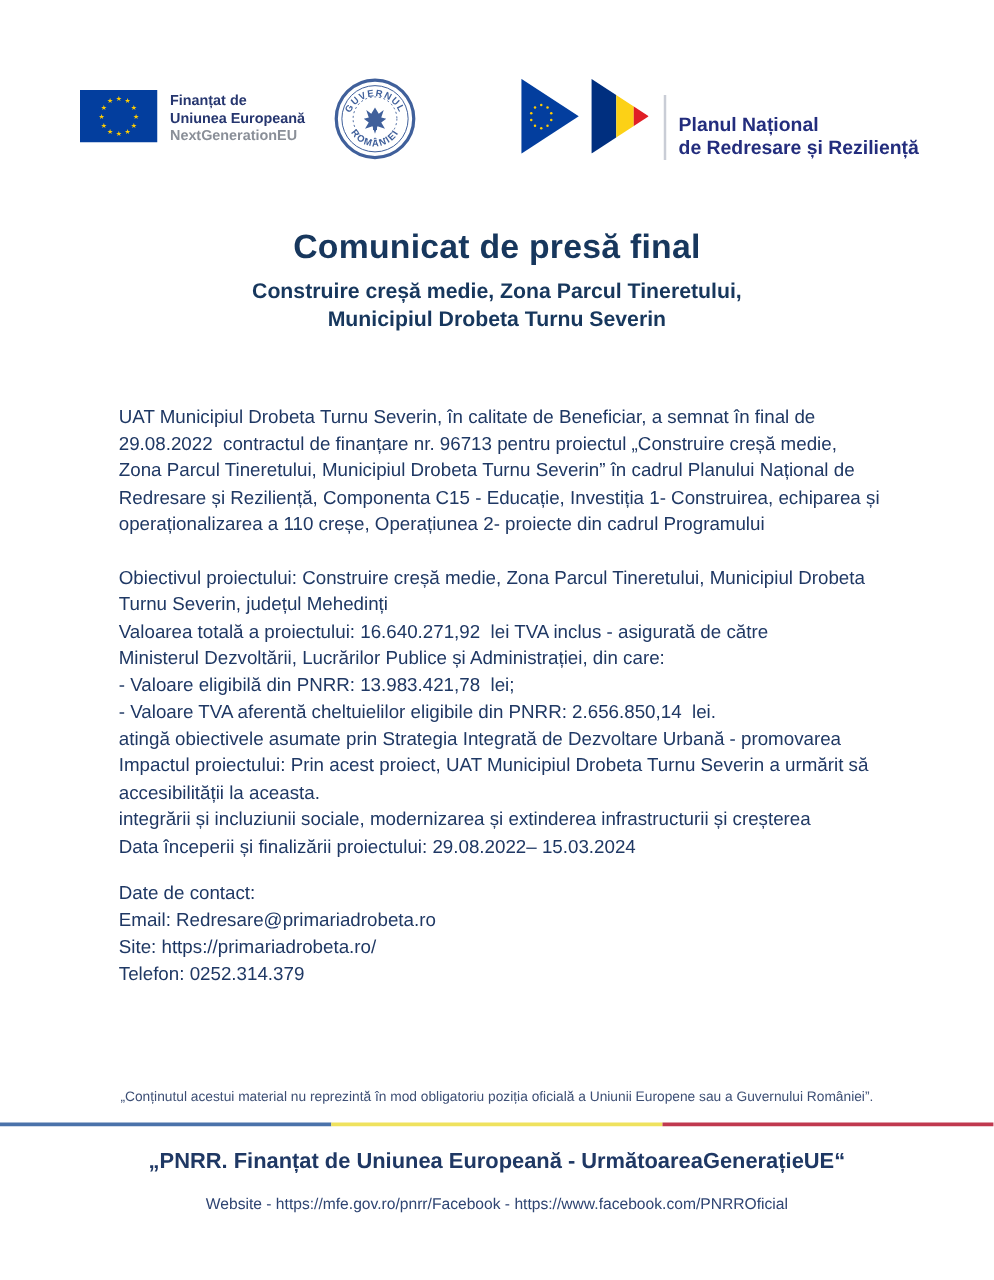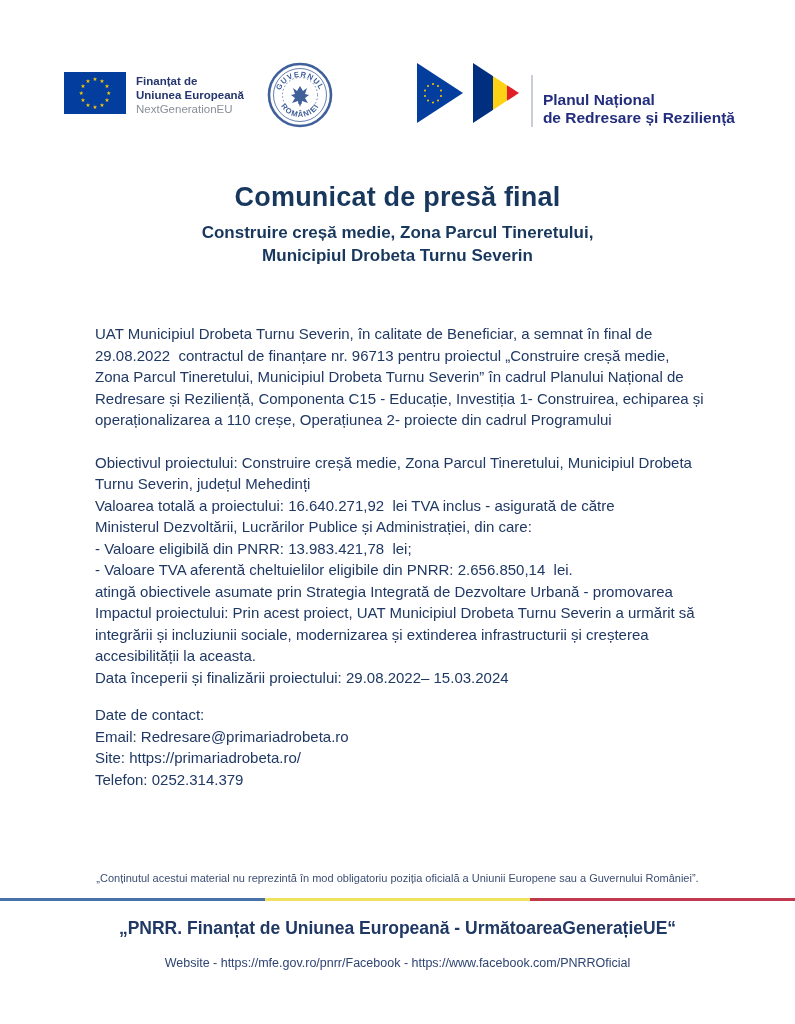--- a/index.html
+++ b/index.html
@@ -19,21 +19,21 @@
   .logos-row {
     display: flex;
     align-items: center;
     justify-content: space-between;
     padding: 0 60px 0 64px;
     margin-top: 60px;
     height: 70px;
   }
   .eu-logo { display: flex; align-items: center; gap: 10px; }
   .eu-text { font-size: 11.5px; line-height: 14px; font-weight: bold; color: #26366f; }
-  .eu-text .gray { color: #8a8f98; font-weight: normal; }
+  .eu-text .gray { color: #8a8f98; font-weight: bold; }
   .gov-seal { width: 66px; height: 66px; margin-left: -60px; }
   .pnrr-logo { display: flex; align-items: flex-end; gap: 10px; }
   .pnrr-sep { width: 2px; height: 52px; background: #c9cdd6; }
   .pnrr-text { font-size: 15.5px; line-height: 18px; font-weight: bold; color: #232d7d; }
 
   
   .title-block { margin-top: 52px; text-align: center; }
   .main-title { font-size: 27px; font-weight: bold; color: #17375d; letter-spacing: 0.2px; }
   .subtitle { margin-top: 8px; font-size: 17px; font-weight: bold; line-height: 23px; color: #17375d; }
 
@@ -190,22 +190,22 @@
 
     <div>
       <div class="line">Obiectivul proiectului: Construire creșă medie, Zona Parcul Tineretului, Municipiul Drobeta</div>
       <div class="line">Turnu Severin, județul Mehedinți</div>
       <div class="line">Valoarea totală a proiectului: 16.640.271,92  lei TVA inclus - asigurată de către</div>
       <div class="line">Ministerul Dezvoltării, Lucrărilor Publice și Administrației, din care:</div>
       <div class="line">- Valoare eligibilă din PNRR: 13.983.421,78  lei;</div>
       <div class="line">- Valoare TVA aferentă cheltuielilor eligibile din PNRR: 2.656.850,14  lei.</div>
       <div class="line">atingă obiectivele asumate prin Strategia Integrată de Dezvoltare Urbană - promovarea</div>
       <div class="line">Impactul proiectului: Prin acest proiect, UAT Municipiul Drobeta Turnu Severin a urmărit să</div>
+      <div class="line">accesibilității la aceasta.</div>
       <div class="line">integrării și incluziunii sociale, modernizarea și extinderea infrastructurii și creșterea</div>
-      <div class="line">accesibilității la aceasta.</div>
       <div class="line">Data începerii și finalizării proiectului: 29.08.2022– 15.03.2024</div>
     </div>
 
     <div class="small-gap"></div>
 
     <div>
       <div class="line">Date de contact:</div>
       <div class="line">Email: Redresare@primariadrobeta.ro</div>
       <div class="line">Site: https://primariadrobeta.ro/</div>
       <div class="line">Telefon: 0252.314.379</div>

